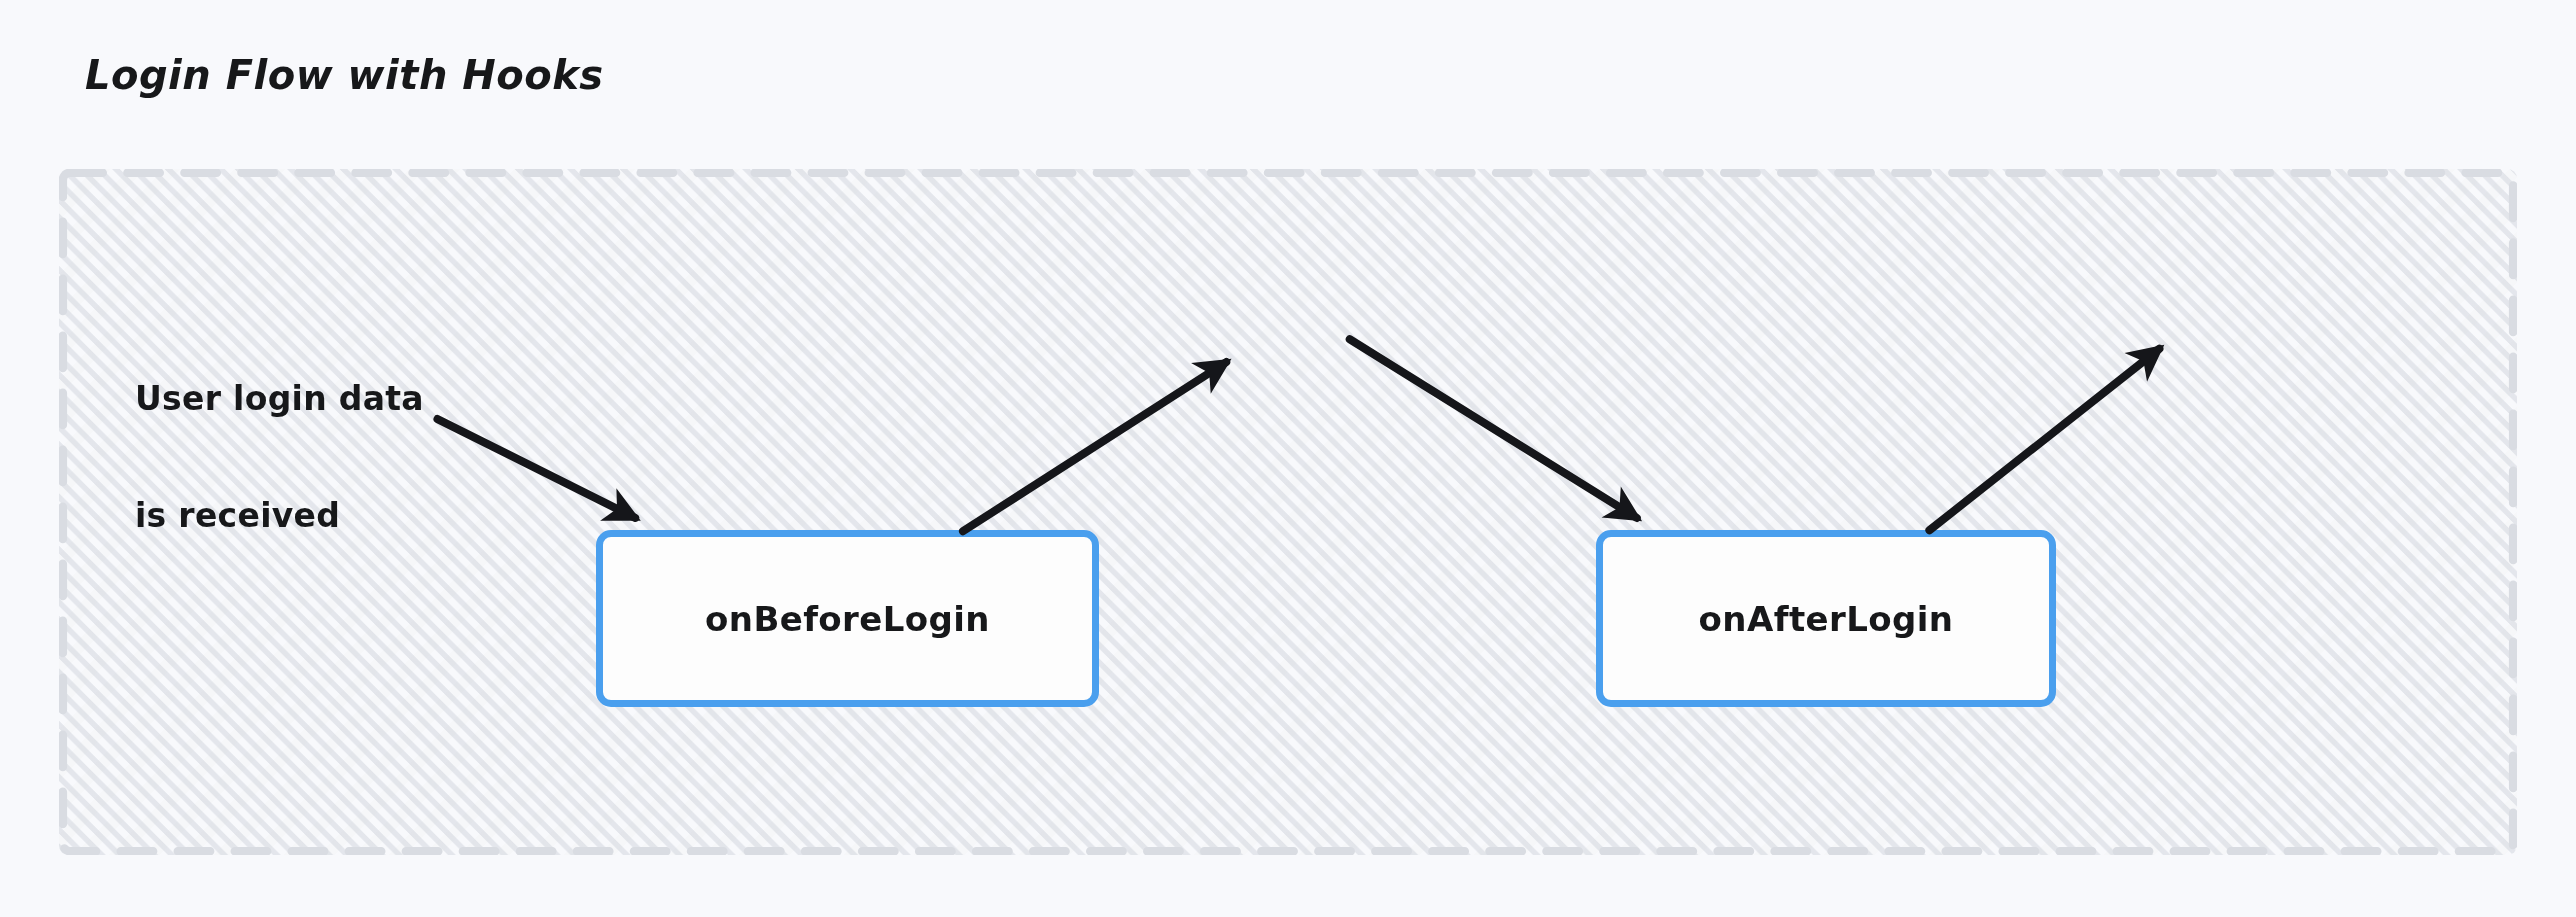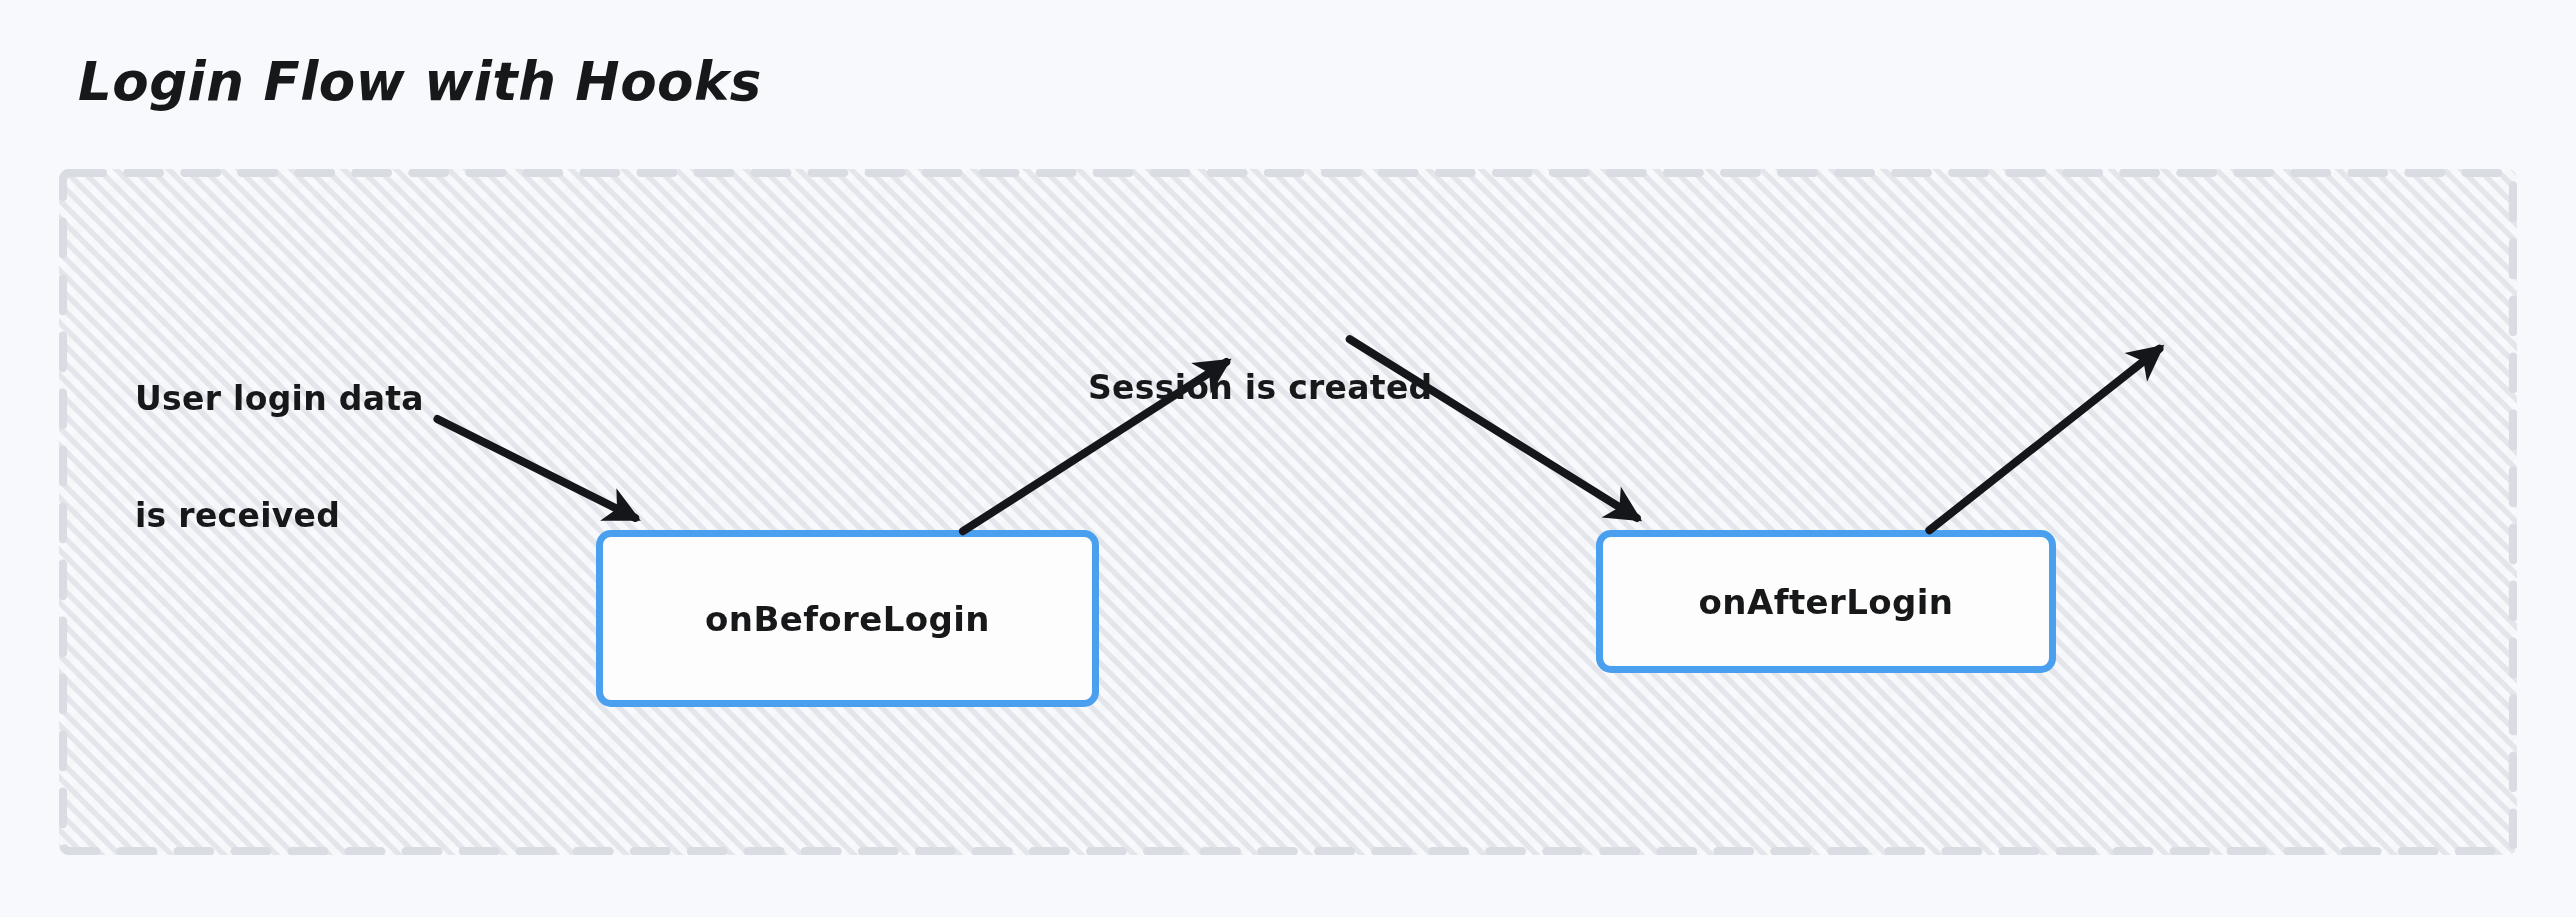--- a/index.html
+++ b/index.html
@@ -18,24 +18,24 @@
 
   .canvas {
     position: relative;
     width: 2576px;
     height: 917px;
   }
 
   
   .diagram-title {
     position: absolute;
-    left: 78px;
+    left: 85px;
     top: 55px;
     font-family: "DejaVu Sans", sans-serif;
-    font-size: 53px;
+    font-size: 40px;
     font-weight: 700;
     font-style: italic;
     letter-spacing: 0.5px;
     color: #17181A;
     white-space: nowrap;
     line-height: 1;
   }
 
   
   .group-container {
@@ -97,21 +97,21 @@
   .node-label {
     font-family: "DejaVu Sans", sans-serif;
     font-size: 34px;
     font-weight: 700;
     color: #17181A;
     letter-spacing: 0.4px;
     white-space: nowrap;
   }
 
   #node-before { left: 596px;  top: 530px; width: 503px; height: 177px; }
-  #node-after  { left: 1596px; top: 530px; width: 460px; height: 143px; }
+  #node-after  { left: 1596px; top: 530px; width: 460px; height: 177px; }
 
   
   .edge-label {
     position: absolute;
     font-family: "DejaVu Sans", sans-serif;
     font-size: 33px;
     font-weight: 700;
     color: #17181A;
     line-height: 1.18;
     letter-spacing: 0.3px;
@@ -158,19 +158,16 @@
     <path d="M 1420 357 L 1722 545" fill="none" stroke="#15161A" stroke-width="8.5" stroke-linecap="round" marker-end="url(#ah)"></path>
 
     <path d="M 2030 558 L 2272 367" fill="none" stroke="#15161A" stroke-width="8.5" stroke-linecap="round" marker-end="url(#ah)"></path>
   </svg>
 
   <div class="edge-label" id="label-user-login-data">
     <div>User login data</div>
     <div>is received</div>
   </div>
 
-  <div class="edge-label" id="label-session-created">
-    <div>Session is created</div>
-  </div>
 
 
 </div>
 
 
 </body></html>

